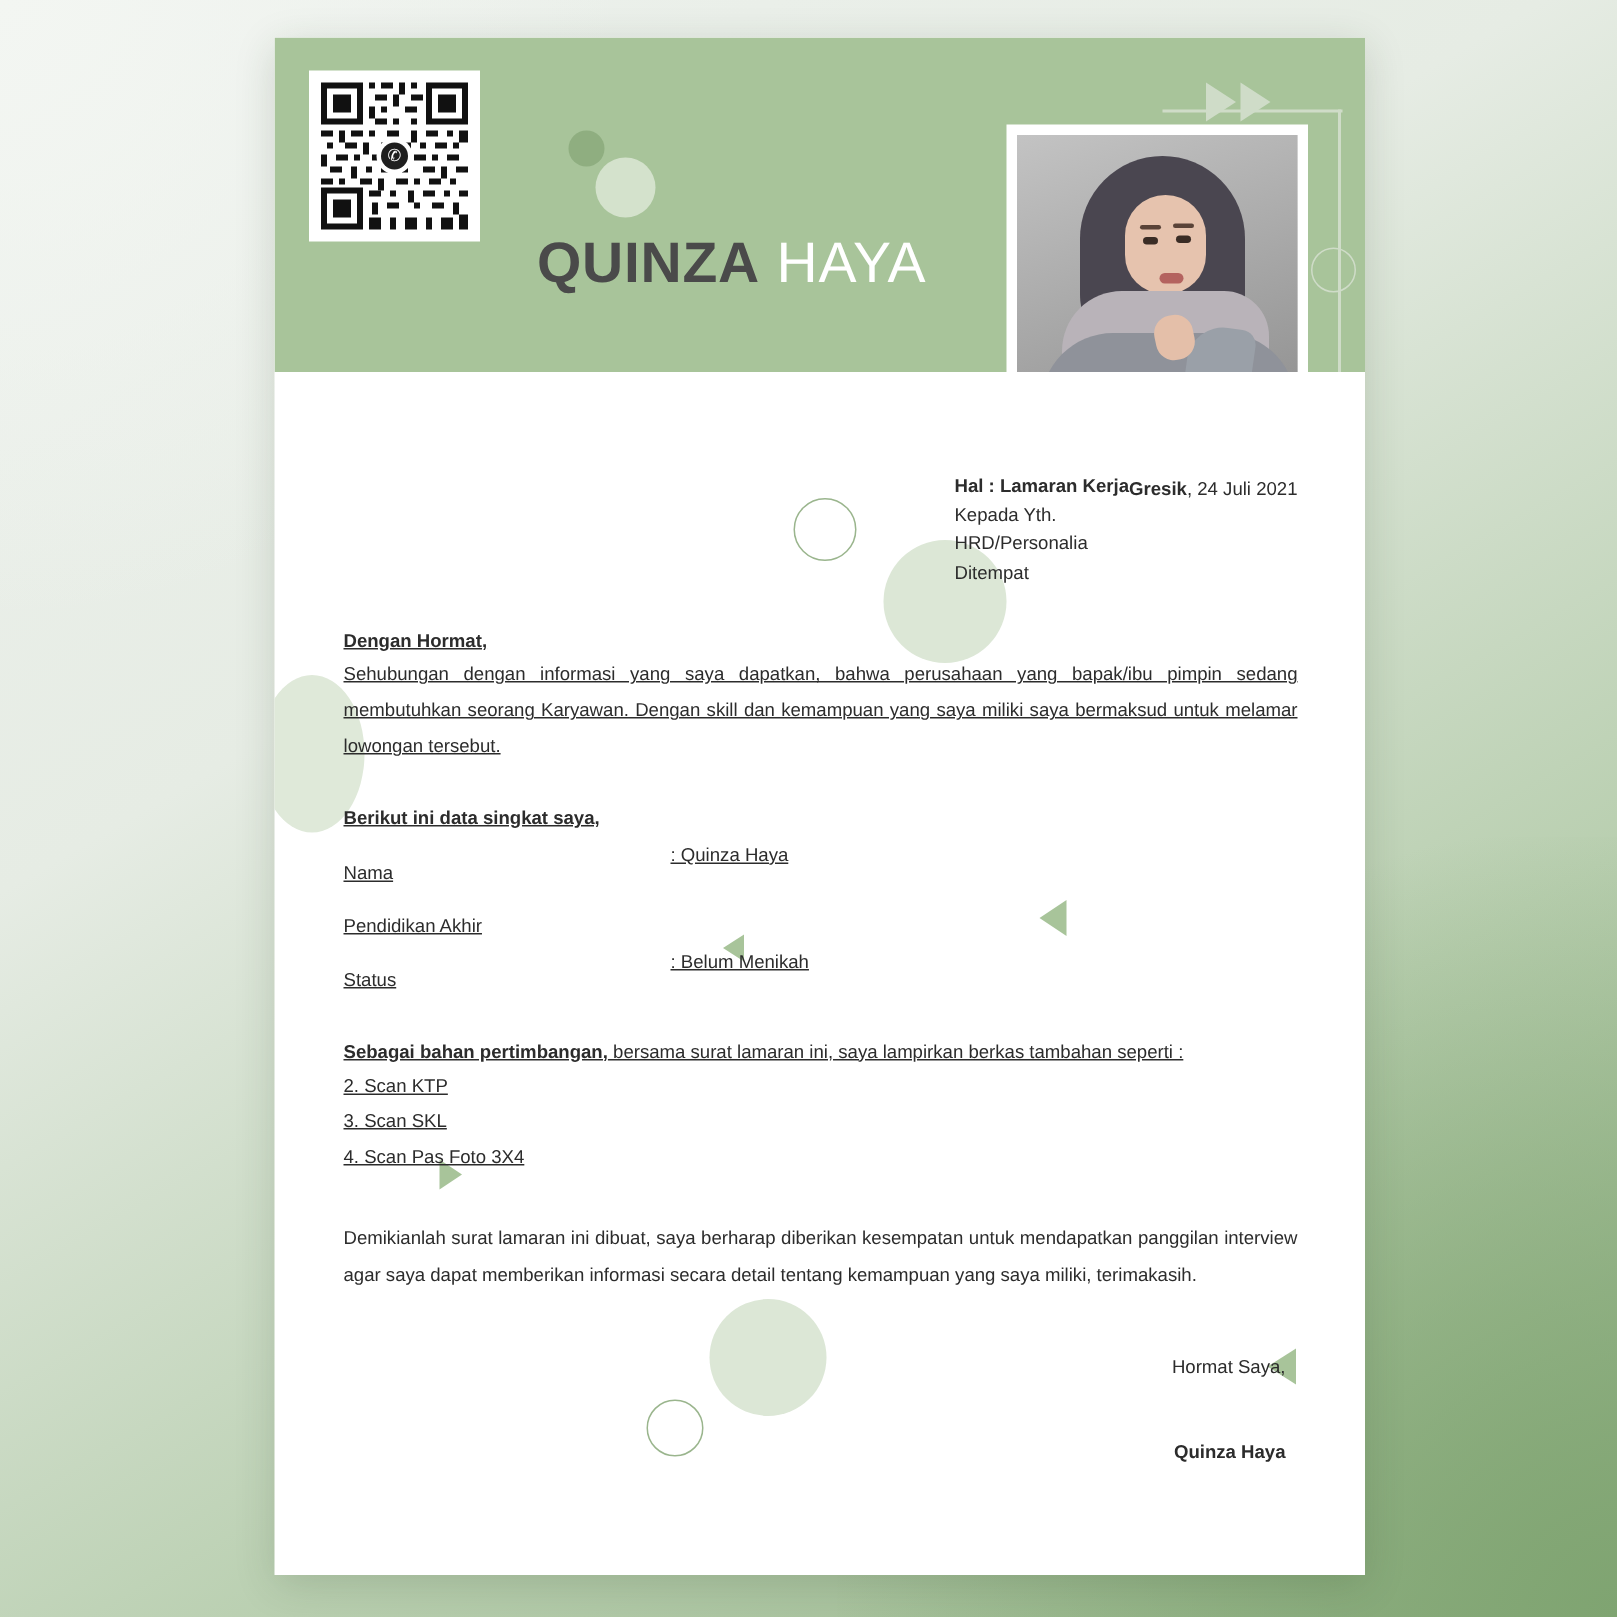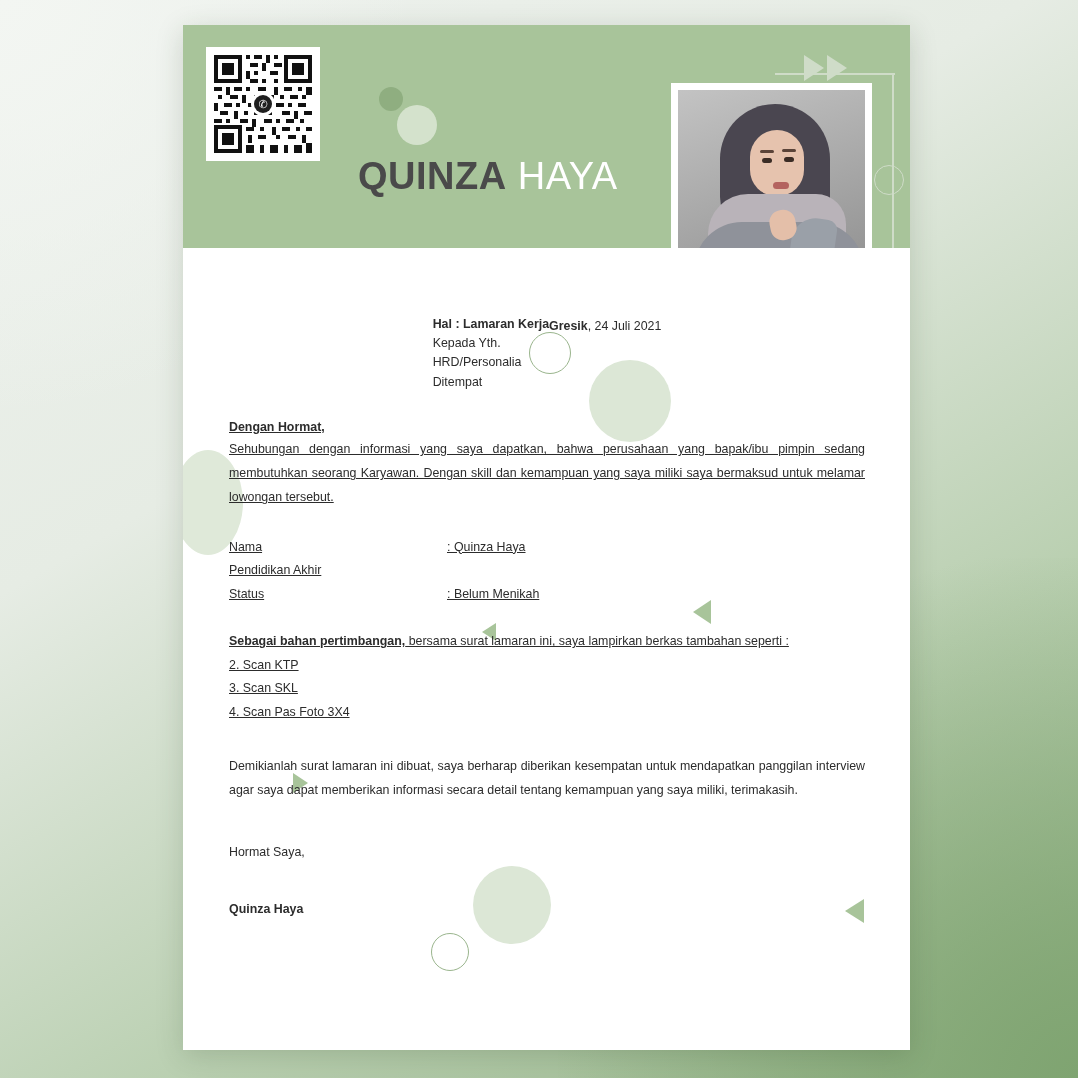--- a/index.html
+++ b/index.html
@@ -207,42 +207,42 @@
   .content {
     position: absolute;
     left: 46px;
     top: 290px;
     width: 636px;
     font-size: 12.4px;
     color: #2c2c2c;
     line-height: 1.55;
     z-index: 3;
   }
-  .row-top { display: flex; justify-content: center; align-items: flex-start; }
+  .row-top { display: flex; justify-content: flex-end; align-items: flex-start; }
   .addr { }
   .addr .line { display: block; }
   .bold { font-weight: bold; }
   .date { text-align: right; white-space: nowrap; padding-top: 2px; }
 
   .sect { margin-top: 26px; text-decoration: underline; }
   .para {
     text-align: justify;
     line-height: 1.95;
     margin: 0;
   }
   .data-table { margin-top: 4px; }
   .data-row { display: flex; line-height: 1.9; }
-  .data-label { width: 218px; }
+  .data-label { width: 218px; margin-top: 12px; }
   .data-value { flex: 1; }
 
   .list { margin-top: 2px; }
   .list-item { line-height: 1.9; }
 
   .closing { margin-top: 30px; }
-  .sign { margin-top: 40px; text-align: left; padding-right: 8px; }
+  .sign { margin-top: 40px; text-align: right; padding-right: 8px; }
   .sign .name { margin-top: 38px; font-weight: bold; }
 </style>
 </head>
 <body>
 
 <div class="bg-corner-tl"></div>
 <div class="bg-corner-br"></div>
 
 <div class="page">
 
@@ -402,20 +402,21 @@
         <span class="bold">Gresik</span><span>, 24 Juli 2021</span>
       </div>
     </div>
 
     <div class="sect">
       <div class="bold">Dengan Hormat,</div>
       <p class="para">Sehubungan dengan informasi yang saya dapatkan, bahwa perusahaan yang bapak/ibu pimpin sedang membutuhkan seorang Karyawan. Dengan skill dan kemampuan yang saya miliki saya bermaksud untuk melamar lowongan tersebut.</p>
     </div>
 
     <div class="sect">
+      <div class="bold">Berikut ini data singkat saya,</div>
       <div class="data-table">
         <div class="data-row">
           <div class="data-label">Nama</div>
           <div class="data-value">: Quinza Haya</div>
         </div>
         <div class="data-row">
           <div class="data-label">Pendidikan Akhir</div>
         </div>
         <div class="data-row">
           <div class="data-label">Status</div>

